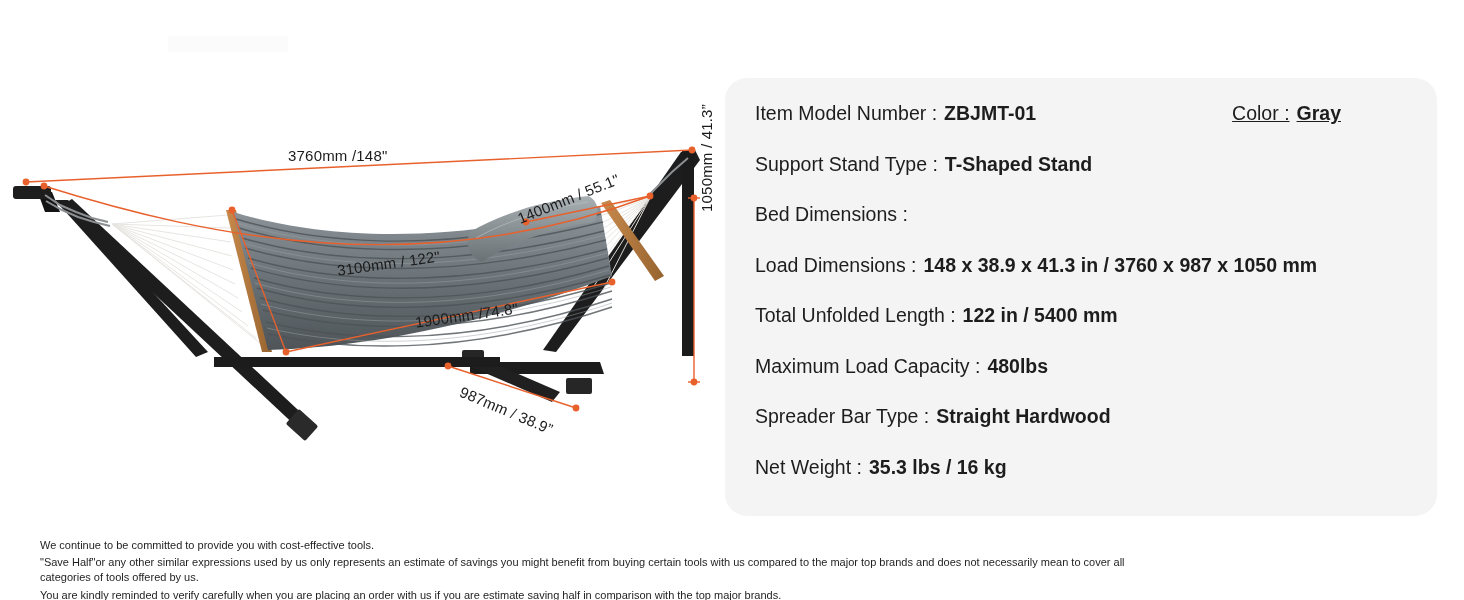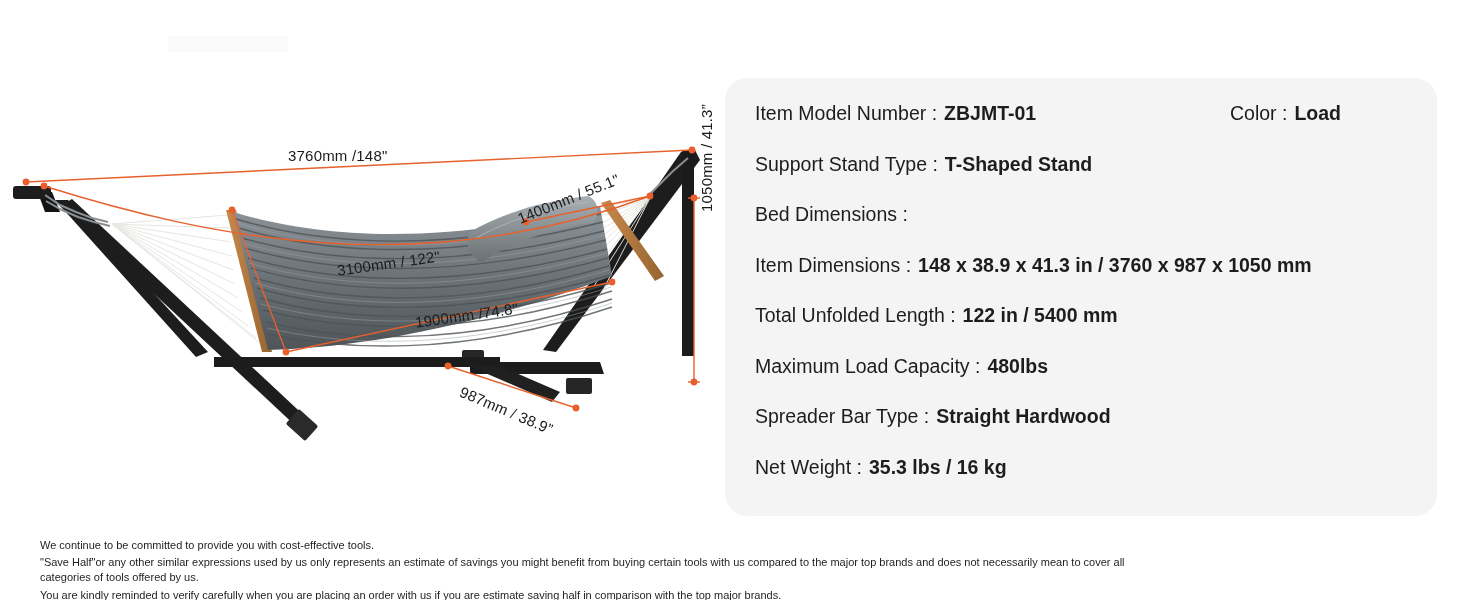--- a/index.html
+++ b/index.html
@@ -53,20 +53,21 @@
     color: #1d1d1d;
   }
   .spec-row .lbl { font-weight: 400; }
   .spec-row .val { font-weight: bold; margin-left: 7px; }
   .spec-row.two-col { justify-content: center; }
   .spec-row .right-group {
     margin-left: auto;
     display: flex;
     align-items: baseline;
     padding-right: 66px;
+    text-decoration: underline;
   }
 
   
   #disclaimer {
     position: absolute;
     left: 40px; top: 538px;
     width: 1100px;
   }
   #disclaimer p {
     margin: 0 0 2.5px 0;
@@ -259,35 +260,35 @@
   <div class="dim-label" id="lbl-1050">1050mm / 41.3”</div>
 </div>
 
 <div id="spec-card">
 
   <div class="spec-row two-col">
     <span class="lbl">Item Model Number :</span>
     <span class="val">ZBJMT-01</span>
     <span class="right-group">
       <span class="lbl">Color :</span>
-      <span class="val">Load</span>
+      <span class="val">Gray</span>
     </span>
   </div>
 
   <div class="spec-row">
     <span class="lbl">Support Stand Type :</span>
     <span class="val">T-Shaped Stand</span>
   </div>
 
   <div class="spec-row">
     <span class="lbl">Bed Dimensions :</span>
   </div>
 
   <div class="spec-row">
-    <span class="lbl">Item Dimensions :</span>
+    <span class="lbl">Load Dimensions :</span>
     <span class="val">148 x 38.9 x 41.3 in / 3760 x 987 x 1050 mm</span>
   </div>
 
   <div class="spec-row">
     <span class="lbl">Total Unfolded Length :</span>
     <span class="val">122 in / 5400 mm</span>
   </div>
 
   <div class="spec-row">
     <span class="lbl">Maximum Load Capacity :</span>

